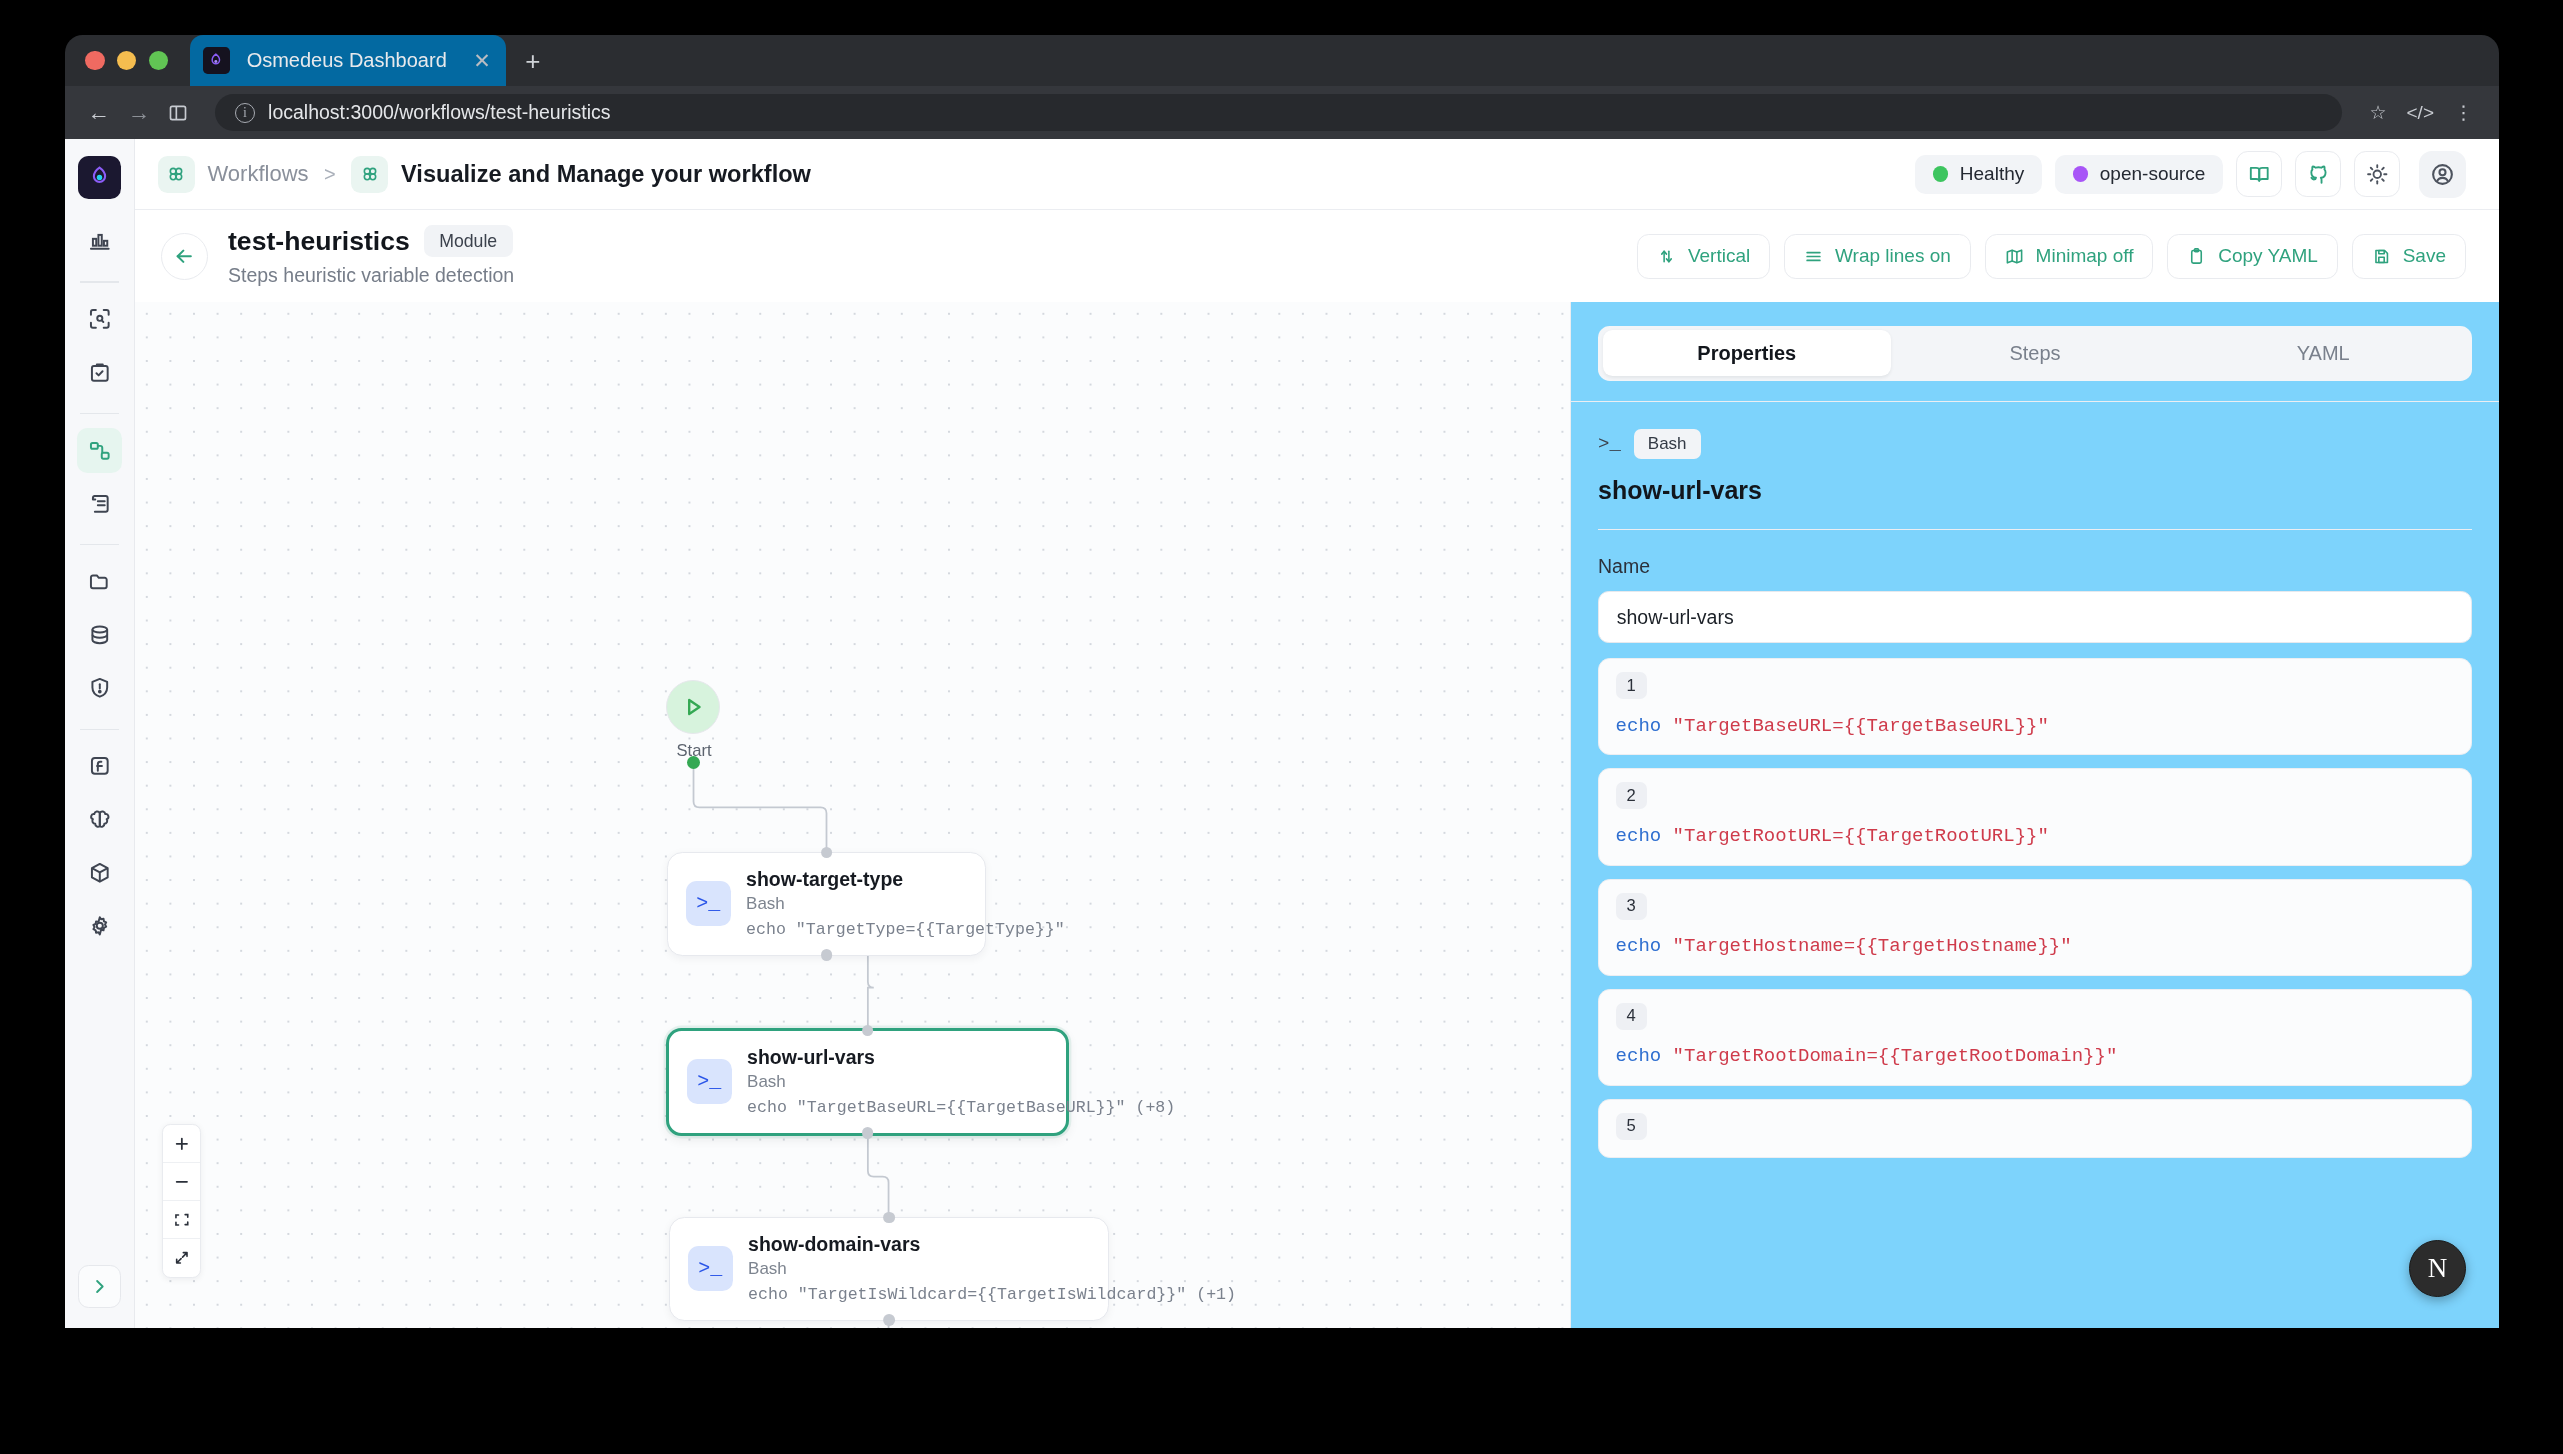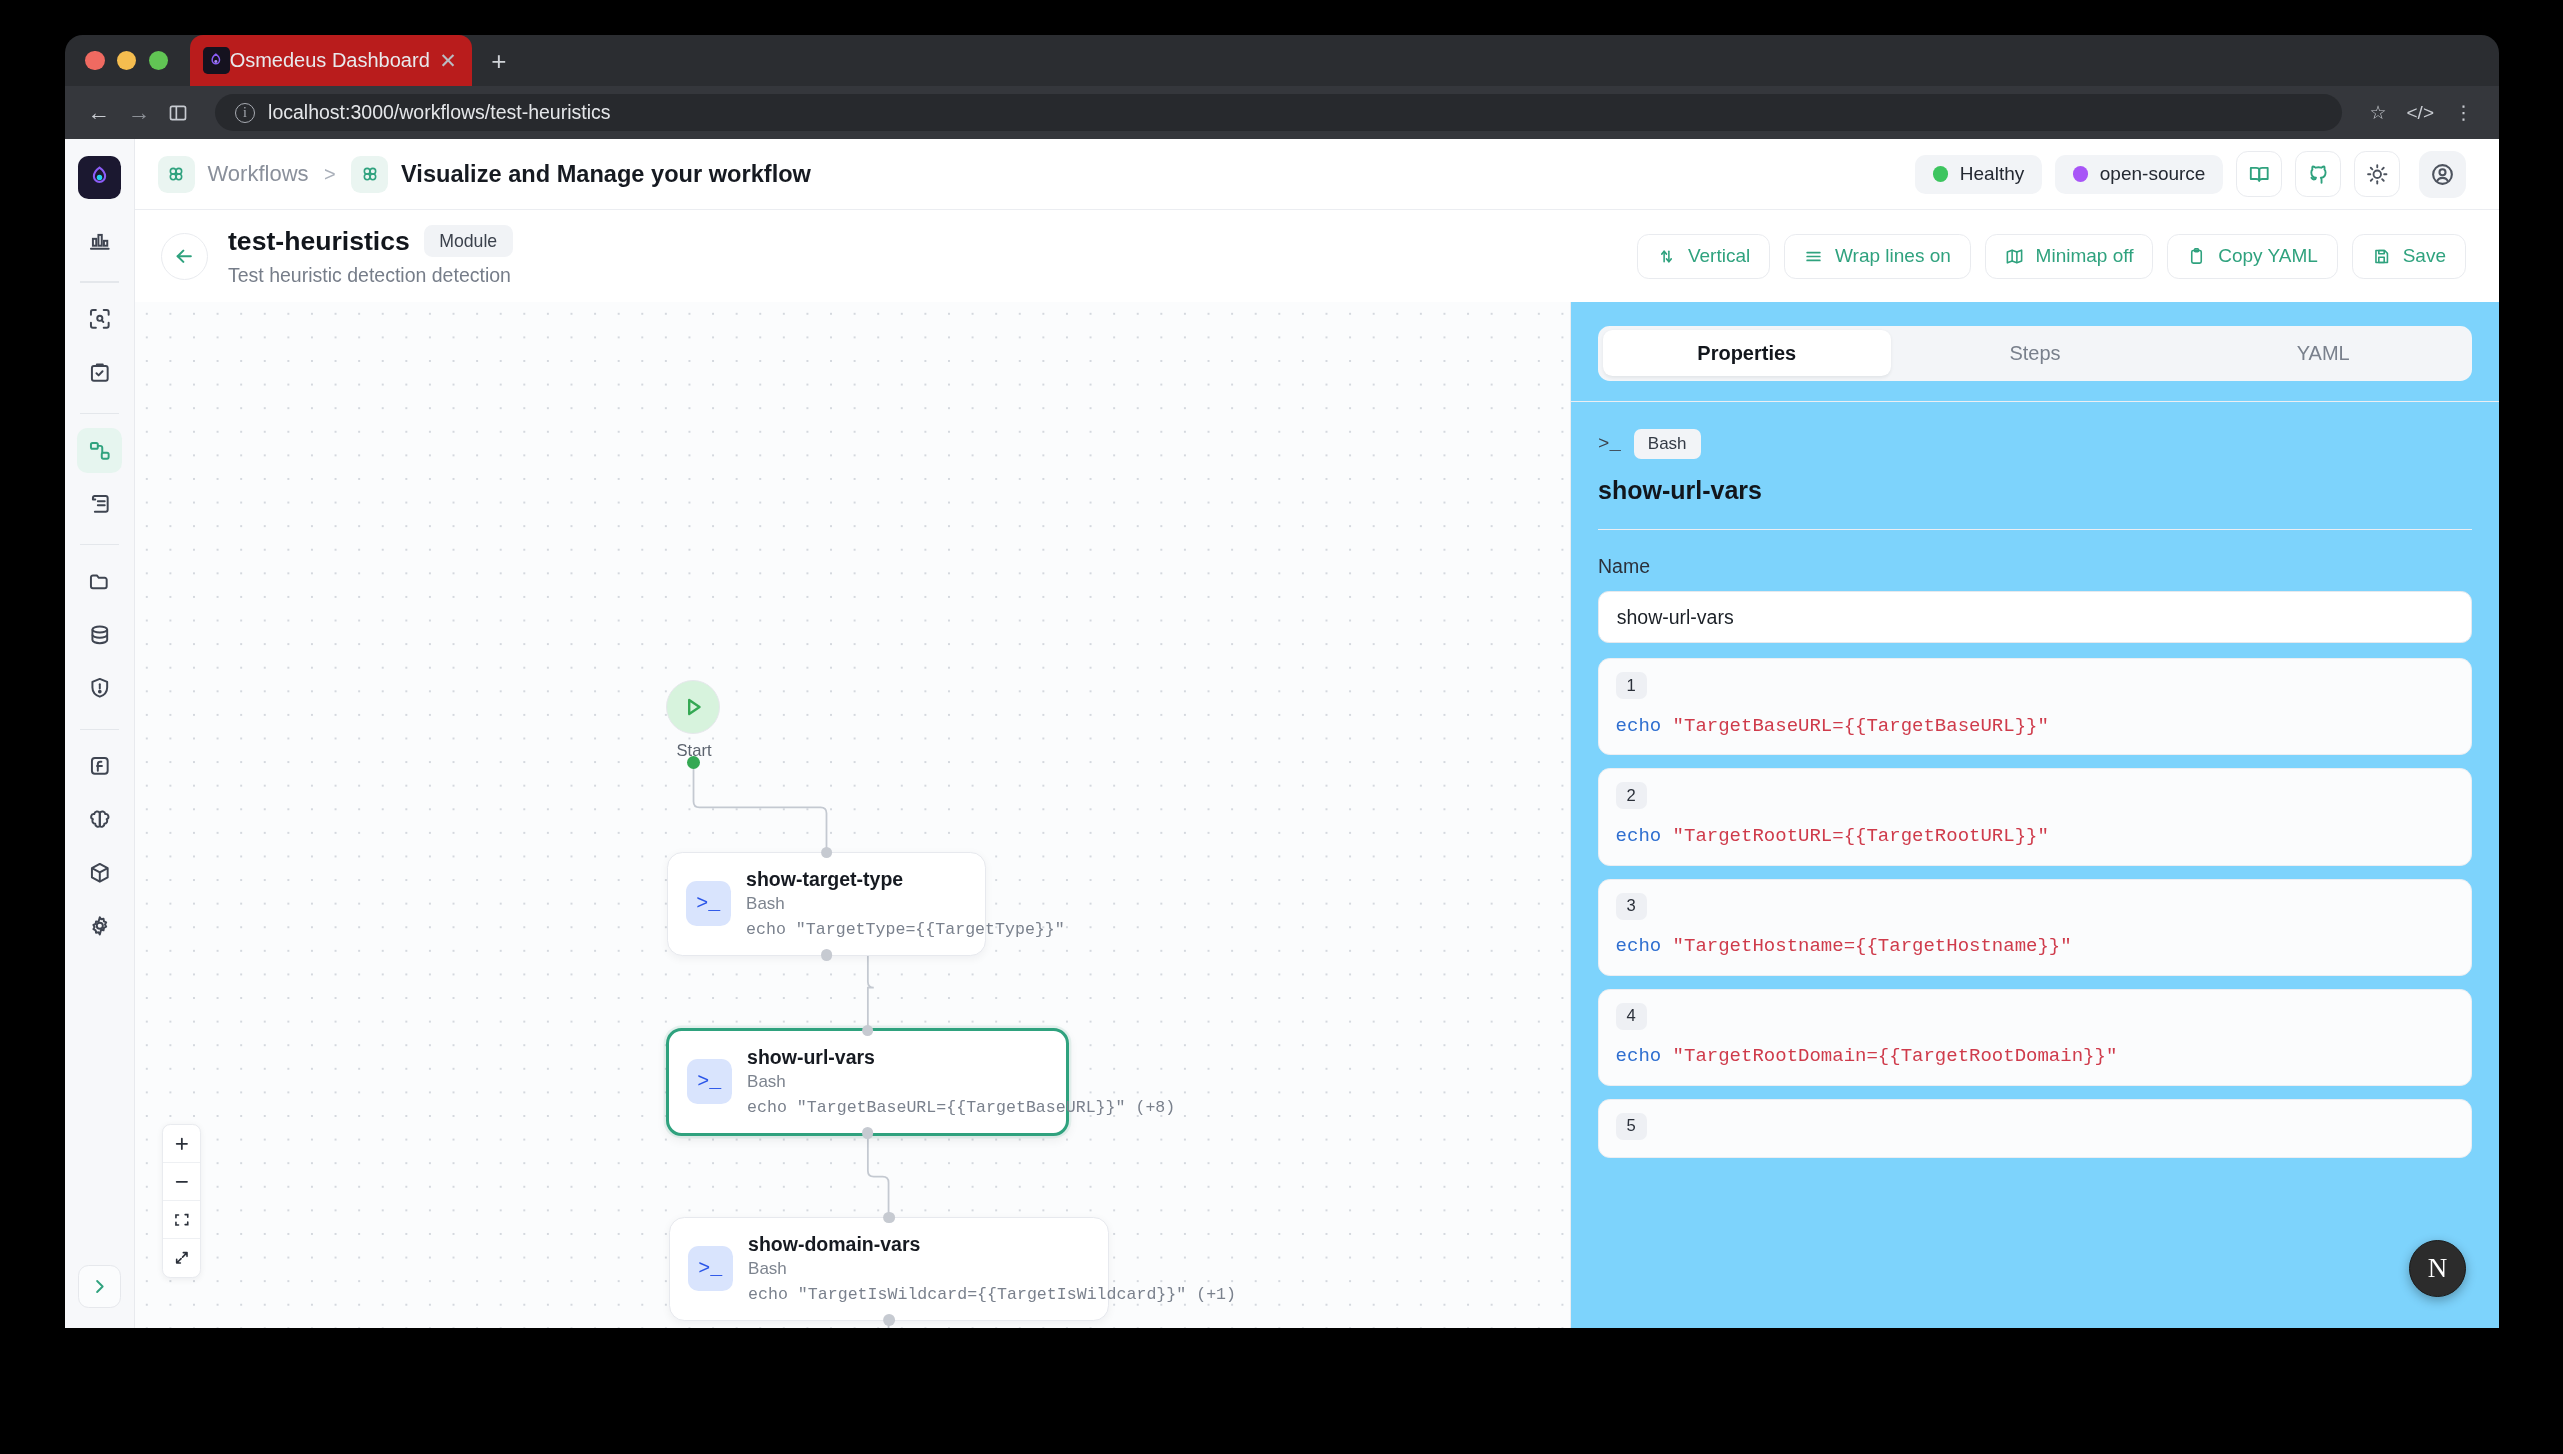--- a/index.html
+++ b/index.html
@@ -24,22 +24,22 @@
     display: flex; align-items: center;
     padding: 0 15.4px;
     gap: 13px;
   }
   .traffic { display: flex; gap: 12.4px; align-items: center; margin-right: 8.3px; margin-left: 4.7px;}
   .dot { width: 19.5px; height: 19.5px; border-radius: 50%; }
   .dot.r { background: #ef6a61; }
   .dot.y { background: #f5bd4f; }
   .dot.g { background: #61c554; }
   .tab {
-    display: flex; align-items: center; gap: 0;
-    background: #b91c1c;
+    display: flex; align-items: center; gap: 17px;
+    background: #0369a1;
     border-radius: 13px 13px 0 0;
     height: 51px;
     padding: 0 15.4px 0 13px;
     min-width: 225px;
   }
   .tab-fav {
     width: 27px; height: 27px; border-radius: 4.7px;
     background: #15121f;
     display: flex; align-items: center; justify-content: center;
   }
@@ -571,21 +571,21 @@
           <svg width="22.5" height="22.5" viewBox="0 0 24 24" fill="none" stroke="#2fa27e" stroke-width="2.2" stroke-linecap="round" stroke-linejoin="round">
               <line x1="19" y1="12" x2="5" y2="12"></line>
               <polyline points="11 6 5 12 11 18"></polyline>
             </svg>
         </div>
         <div class="titleblock">
           <div class="title-row">
             <span class="pagetitle">test-heuristics</span>
             <span class="modbadge">Module</span>
           </div>
-          <div class="pagesub">Test heuristic detection detection</div>
+          <div class="pagesub">Steps heuristic variable detection</div>
         </div>
 
         <div class="toolbar">
           <div class="tbtn">
             <span>
               <svg width="19" height="19" viewBox="0 0 24 24" fill="none" stroke="#2fa27e" stroke-width="2" stroke-linecap="round" stroke-linejoin="round">
                   <polyline points="6 9 9 5.5 12 9"></polyline>
                   <line x1="9" y1="5.5" x2="9" y2="18.5"></line>
                   <polyline points="12 15 15 18.5 18 15"></polyline>
                   <line x1="15" y1="18.5" x2="15" y2="5.5"></line>

